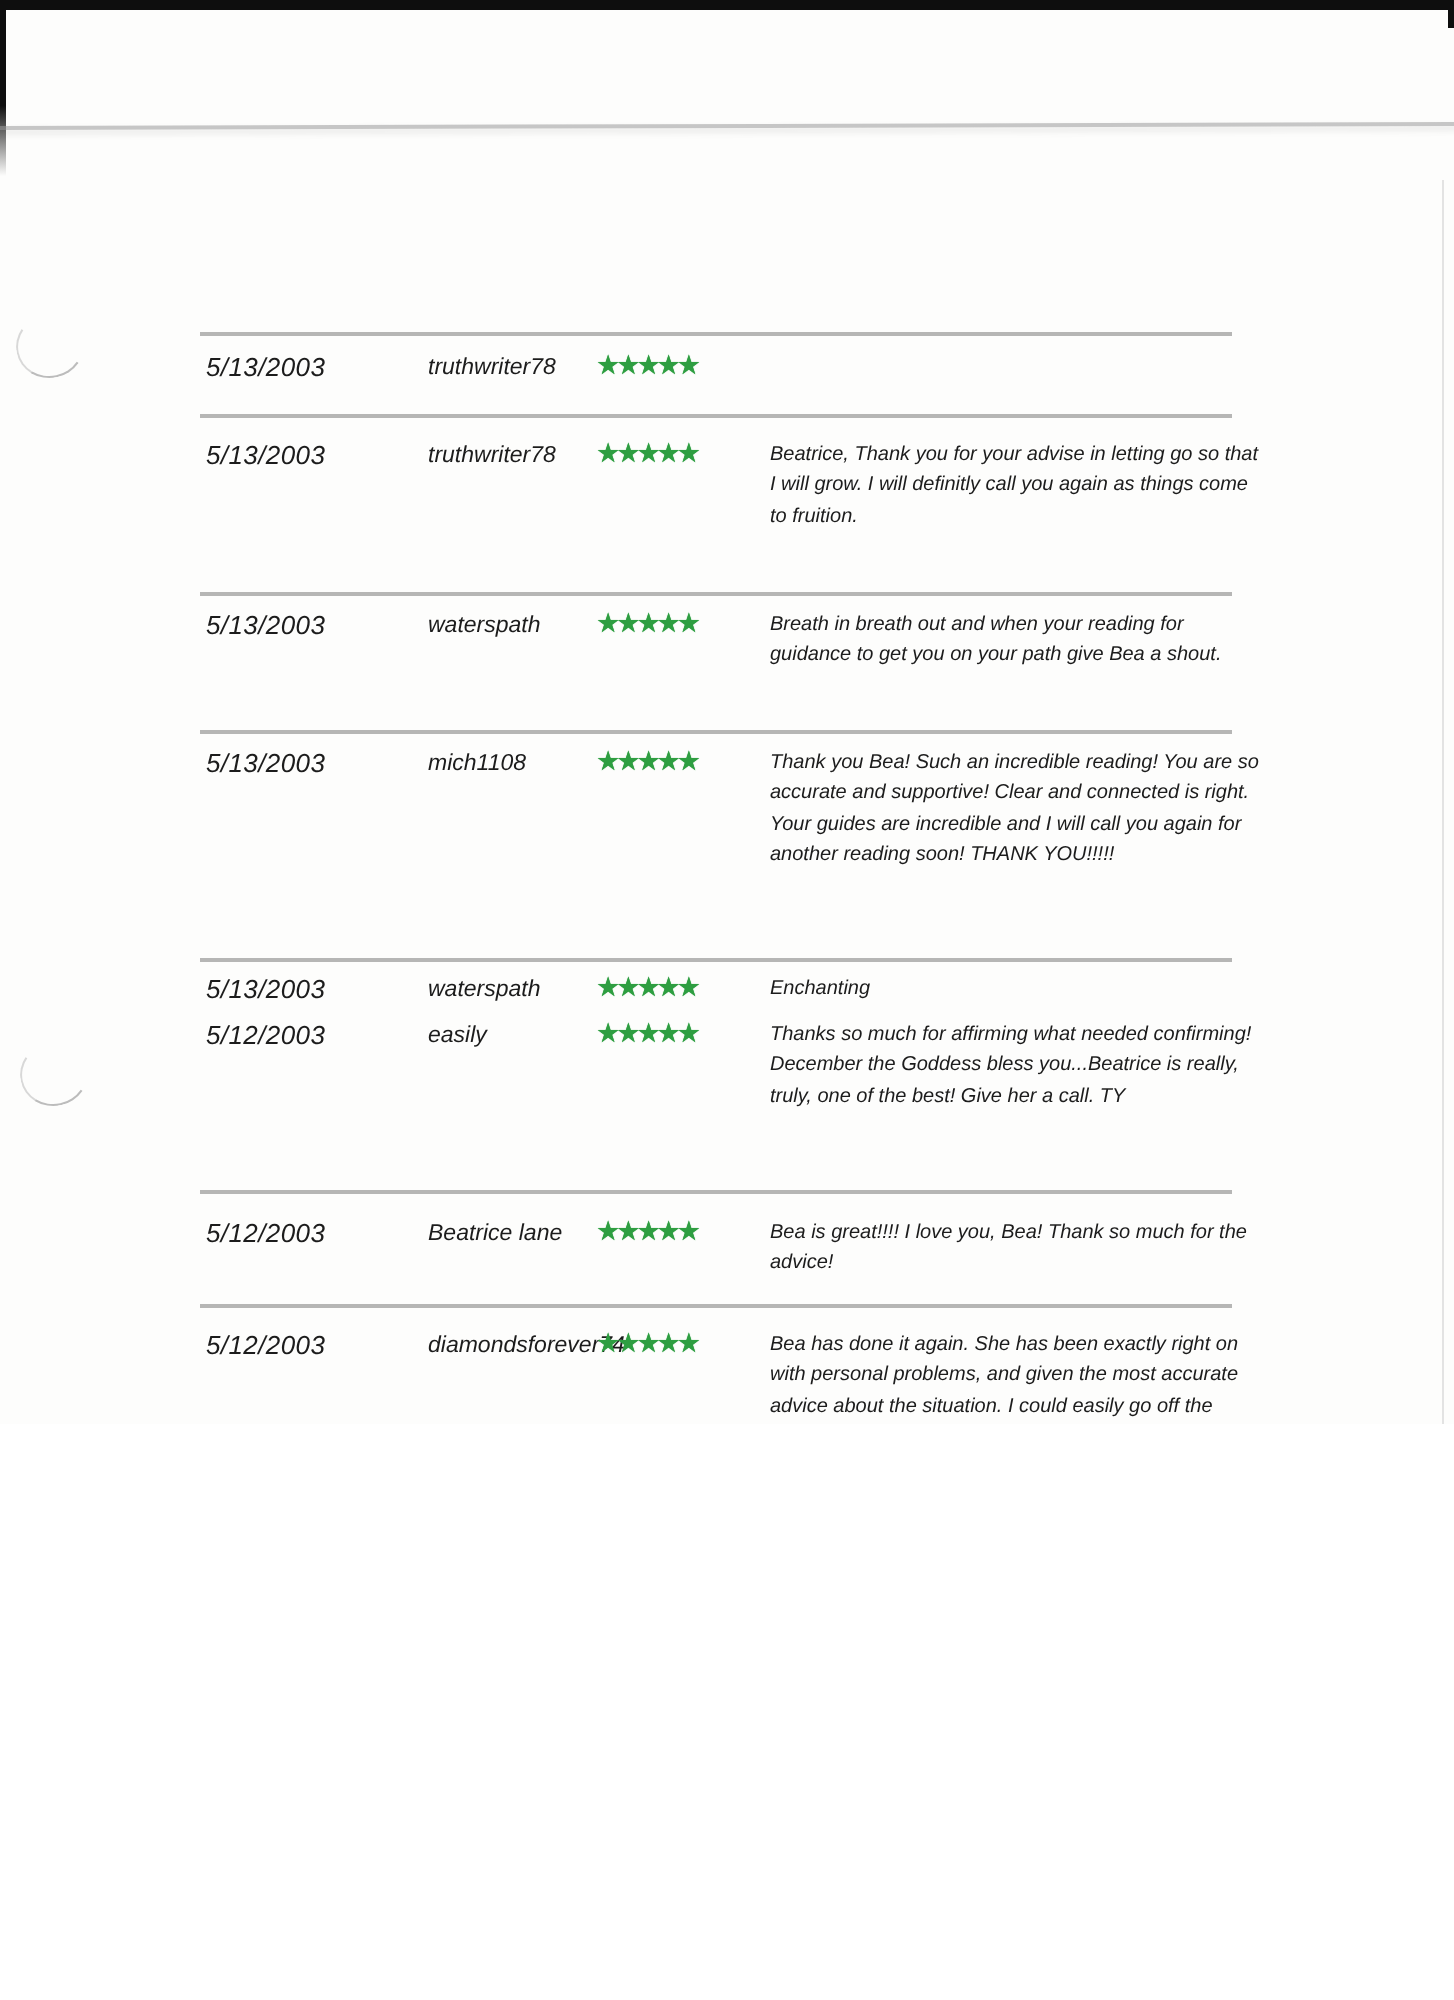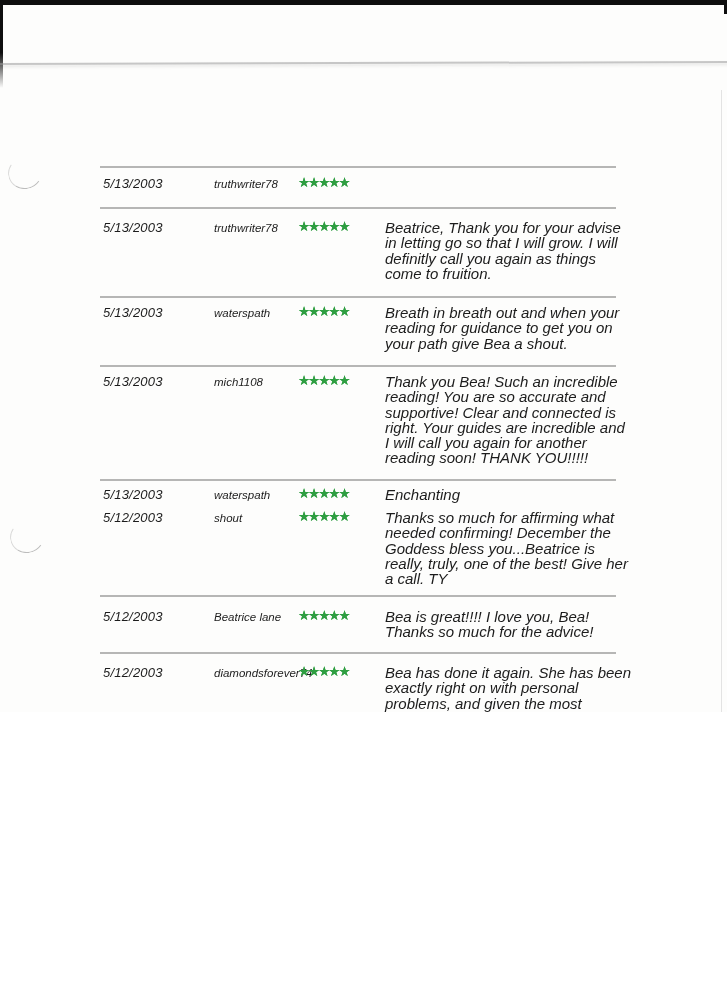--- a/index.html
+++ b/index.html
@@ -35,21 +35,21 @@
     background:#9e9e9e;opacity:.75;}
   .entry{position:absolute;left:100px;width:516px;}
   .c-date{position:absolute;left:3px;top:0;font-size:13px;line-height:15px;
     letter-spacing:.2px;white-space:nowrap;}
   .c-user{position:absolute;left:88px;top:1px;font-size:11.5px;line-height:14px;
     white-space:nowrap;margin-left:26px;}
   .c-stars{position:absolute;left:198px;top:0;font-size:13.5px;line-height:14px;
     letter-spacing:-2px;color:#2e9e41;white-space:nowrap;
     text-shadow:0 0 .4px #2e9e41;}
   .c-comment{position:absolute;left:285px;top:0;width:248px;
-    font-size:15px;line-height:15.3px;}
+    font-size:10px;line-height:15.3px;}
 </style>
 </head>
 <body>
 
 <div id="scan">
 
   <div class="top-bar"></div>
   <div class="left-edge"></div>
   <div class="right-edge-top"></div>
   <div class="page-edge"></div>
@@ -94,31 +94,31 @@
     <div class="divider" style="top:479px"></div>
     <div class="entry" style="top:487px">
       <span class="c-date">5/13/2003</span>
       <span class="c-user">waterspath</span>
       <span class="c-stars">★★★★★</span>
       <span class="c-comment">Enchanting</span>
     </div>
 
     <div class="entry" style="top:510px">
       <span class="c-date">5/12/2003</span>
-      <span class="c-user">shout</span>
+      <span class="c-user">easily</span>
       <span class="c-stars">★★★★★</span>
       <span class="c-comment">Thanks so much for affirming what needed confirming! December the Goddess bless you...Beatrice is really, truly, one of the best! Give her a call. TY</span>
     </div>
 
     <div class="divider" style="top:595px"></div>
     <div class="entry" style="top:609px">
       <span class="c-date">5/12/2003</span>
       <span class="c-user">Beatrice lane</span>
       <span class="c-stars">★★★★★</span>
-      <span class="c-comment">Bea is great!!!! I love you, Bea! Thanks so much for the advice!</span>
+      <span class="c-comment">Bea is great!!!! I love you, Bea! Thank so much for the advice!</span>
     </div>
 
     <div class="divider" style="top:652px"></div>
     <div class="entry" style="top:665px">
       <span class="c-date">5/12/2003</span>
       <span class="c-user">diamondsforever74</span>
       <span class="c-stars">★★★★★</span>
       <span class="c-comment">Bea has done it again. She has been exactly right on with personal problems, and given the most accurate advice about the situation. I could easily go off the handle, but with Bea's advice, I can cope with whatever situations arise...she is priceless!</span>
     </div>
 

